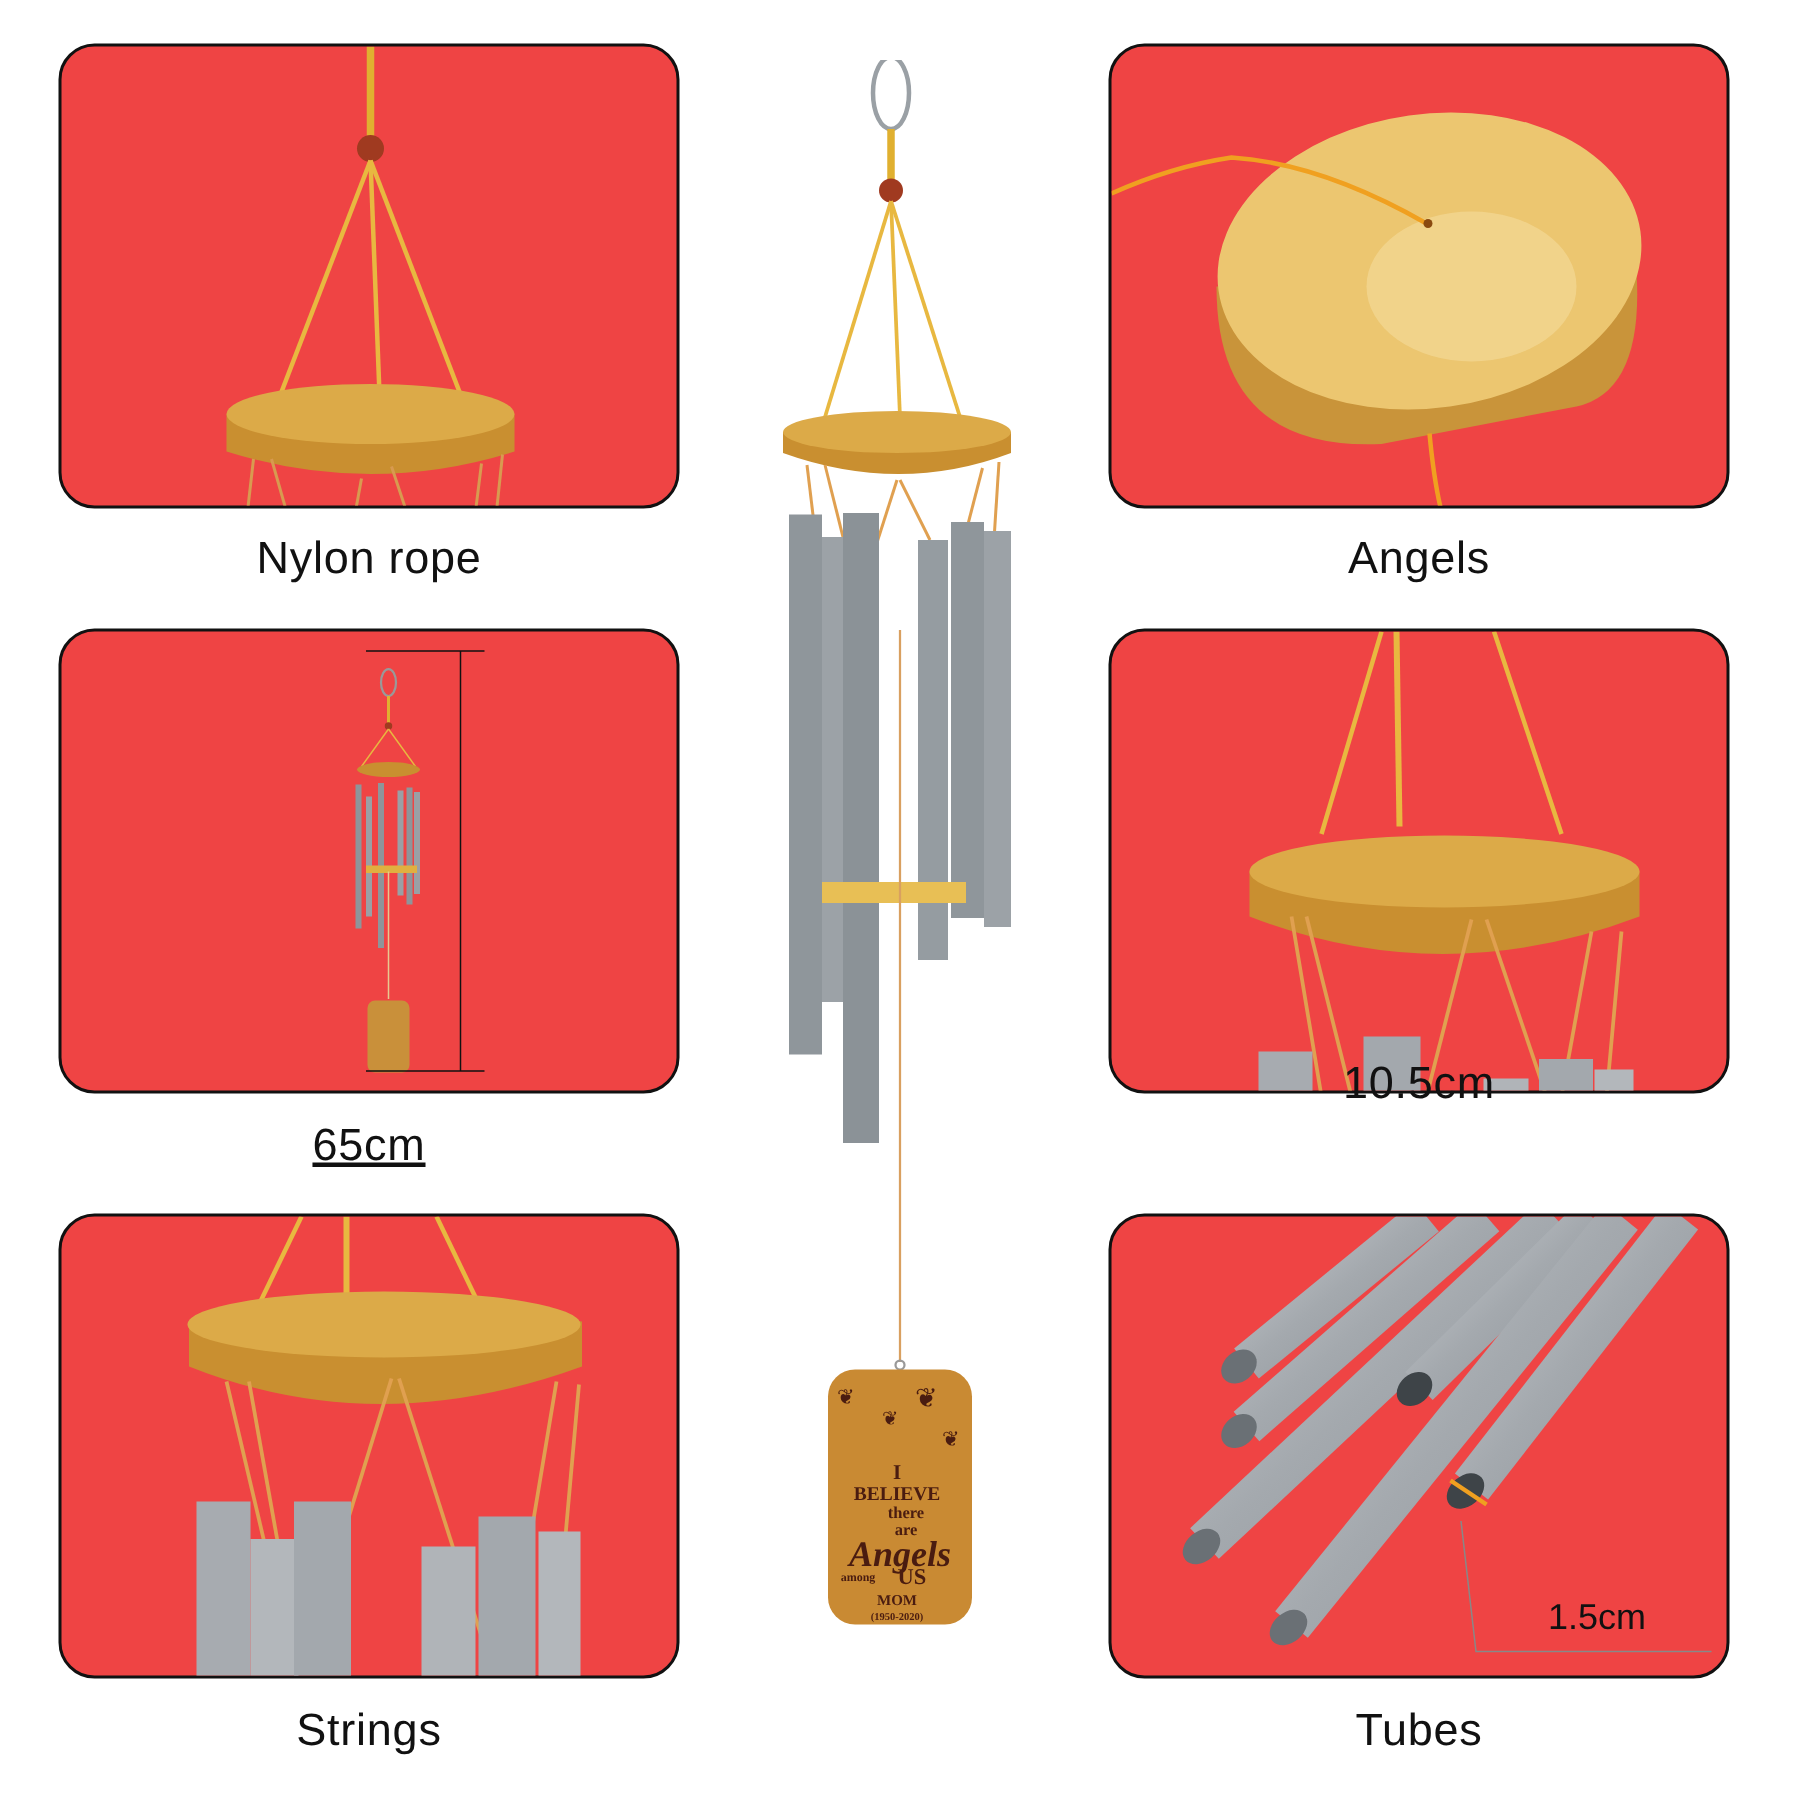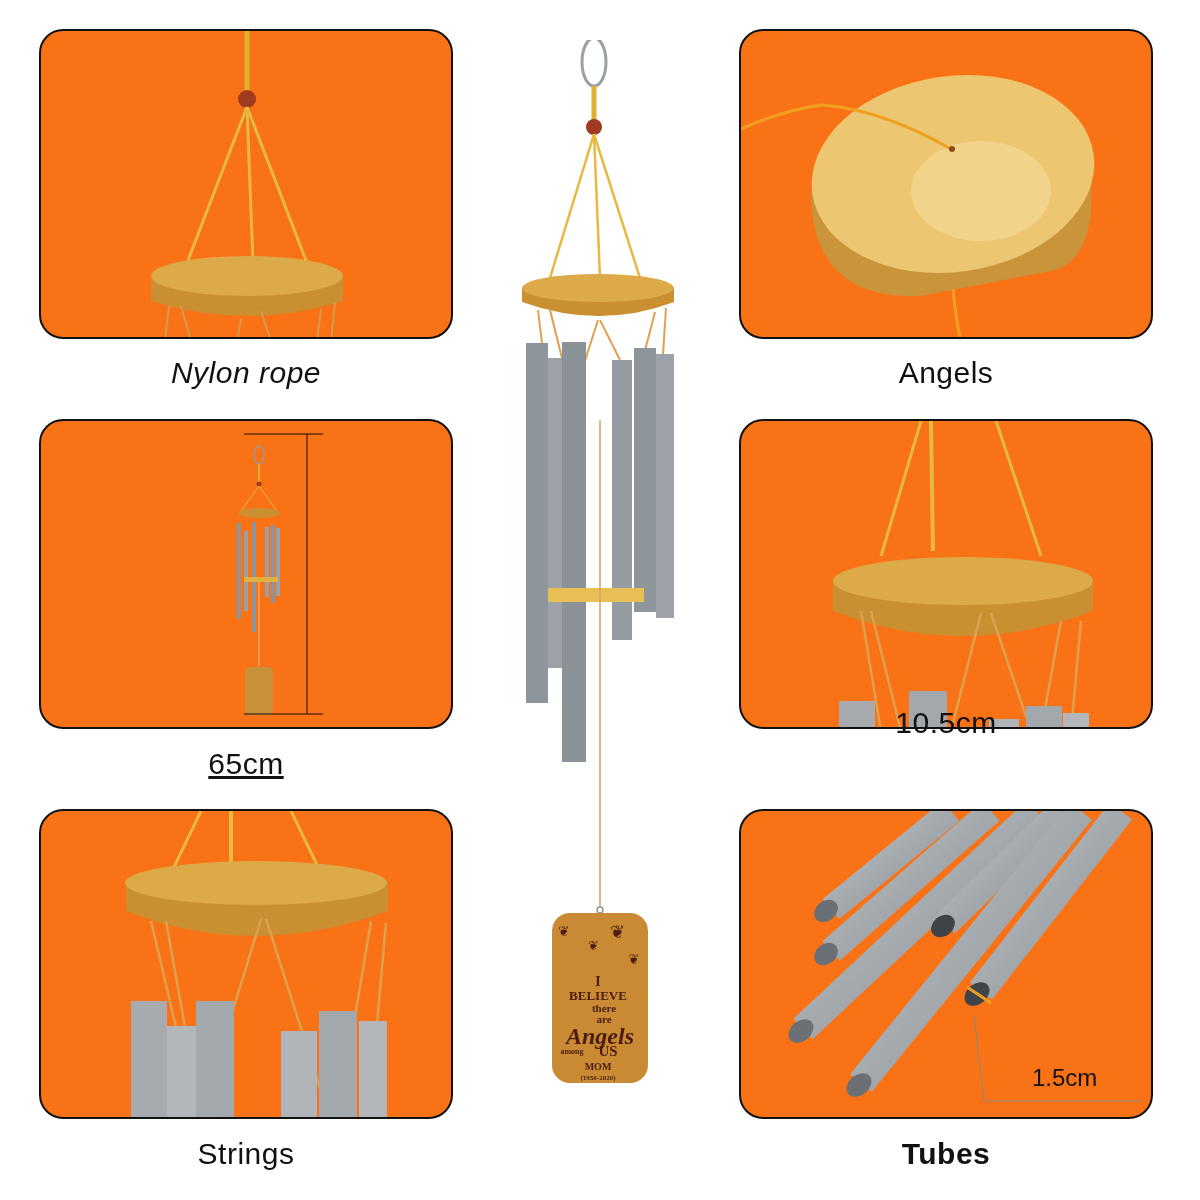--- a/index.html
+++ b/index.html
@@ -1,17 +1,17 @@
 <!DOCTYPE html>
 <html><head>
 <meta charset="utf-8">
 <style>
   html, body { margin:0; padding:0; background:#ffffff; }
   body { width:1200px; height:1200px; position:relative; overflow:hidden; font-family:"Liberation Sans", sans-serif; color:#111; }
-  .panel { position:absolute; width:414px; height:310px; border:2px solid #111; border-radius:24px; background:#f97316; overflow:hidden; box-sizing:border-box; }
+  .panel { position:absolute; width:414px; height:310px; border:2px solid #111; border-radius:24px; background:#ef4444; overflow:hidden; box-sizing:border-box; }
   .caption { position:absolute; width:414px; text-align:center; font-size:30px; color:#111; letter-spacing:0.5px; }
   svg { display:block; }
   .tag-text { font-family:"Liberation Serif", serif; fill:#4a1c10; font-weight:bold; }
 </style>
 </head>
 <body>
 
 <div class="panel" style="left:39px; top:29px;">
   <svg width="414" height="310">
     <line x1="206" y1="0" x2="206" y2="60" stroke="#e0b030" stroke-width="5"></line>
@@ -22,21 +22,21 @@
     <path d="M110 245 Q206 225 302 245 L302 270 Q206 300 110 270 Z" fill="#c98f30"></path>
     <ellipse cx="206" cy="245" rx="96" ry="20" fill="#dcaa48"></ellipse>
     <line x1="128" y1="275" x2="124" y2="310" stroke="#d89a50" stroke-width="2"></line>
     <line x1="140" y1="275" x2="150" y2="310" stroke="#d89a50" stroke-width="2"></line>
     <line x1="200" y1="288" x2="196" y2="310" stroke="#d89a50" stroke-width="2"></line>
     <line x1="220" y1="280" x2="230" y2="310" stroke="#d89a50" stroke-width="2"></line>
     <line x1="280" y1="278" x2="276" y2="310" stroke="#d89a50" stroke-width="2"></line>
     <line x1="294" y1="272" x2="290" y2="310" stroke="#d89a50" stroke-width="2"></line>
   </svg>
 </div>
-<div class="caption" style="left:39px; top:356px;font-style:italic;">Nylon rope</div>
+<div class="caption" style="left:39px; top:356px;">Nylon rope</div>
 
 <div class="panel" style="left:39px; top:419px;">
   <svg width="414" height="310">
     <ellipse cx="218" cy="34" rx="5" ry="9" fill="none" stroke="#999" stroke-width="1.5"></ellipse>
     <line x1="218" y1="43" x2="218" y2="62" stroke="#e0b030" stroke-width="2"></line>
     <circle cx="218" cy="63" r="2.5" fill="#a03a20"></circle>
     <line x1="218" y1="65" x2="200" y2="90" stroke="#e8b840" stroke-width="1"></line>
     <line x1="218" y1="65" x2="236" y2="90" stroke="#e8b840" stroke-width="1"></line>
     <ellipse cx="218" cy="92" rx="21" ry="5" fill="#c98f30"></ellipse>
     <rect x="196" y="102" width="4" height="96" fill="#8e959a"></rect>
@@ -131,21 +131,21 @@
     <ellipse cx="202" cy="115" rx="13" ry="10" fill="#3e4448" transform="rotate(-40 202 115)"></ellipse>
     <line x1="120" y1="272" x2="340" y2="0" stroke="url(#tg)" stroke-width="28"></line>
     <ellipse cx="118" cy="274" rx="14" ry="10" fill="#6a7075" transform="rotate(-40 118 274)"></ellipse>
     <line x1="240" y1="180" x2="380" y2="0" stroke="url(#tg)" stroke-width="28"></line>
     <ellipse cx="236" cy="183" rx="14" ry="10" fill="#3e4448" transform="rotate(-40 236 183)"></ellipse>
     <line x1="226" y1="176" x2="250" y2="192" stroke="#f0a020" stroke-width="3"></line>
     <polyline points="233,203 243,290 400,290" fill="none" stroke="#888" stroke-width="1"></polyline>
     <text x="291" y="275" font-family="Liberation Sans, sans-serif" font-size="24" fill="#111">1.5cm</text>
   </svg>
 </div>
-<div class="caption" style="left:739px; top:1137px;font-weight:bold;">Tubes</div>
+<div class="caption" style="left:739px; top:1137px;">Tubes</div>
 
 <div style="position:absolute; left:500px; top:40px; width:200px; height:1050px;">
   <svg width="200" height="1050">
     <ellipse cx="94" cy="22" rx="12" ry="24" fill="none" stroke="#9aa0a5" stroke-width="3"></ellipse>
     <line x1="94" y1="46" x2="94" y2="80" stroke="#e0b030" stroke-width="5"></line>
     <circle cx="94" cy="87" r="8" fill="#a03a20"></circle>
     <line x1="94" y1="94" x2="50" y2="238" stroke="#e8b840" stroke-width="2.5"></line>
     <line x1="94" y1="94" x2="140" y2="238" stroke="#e8b840" stroke-width="2.5"></line>
     <line x1="94" y1="94" x2="100" y2="238" stroke="#e8b840" stroke-width="2.5"></line>
     <path d="M22 248 Q100 232 174 248 L174 262 Q100 290 22 262 Z" fill="#c98f30"></path>

